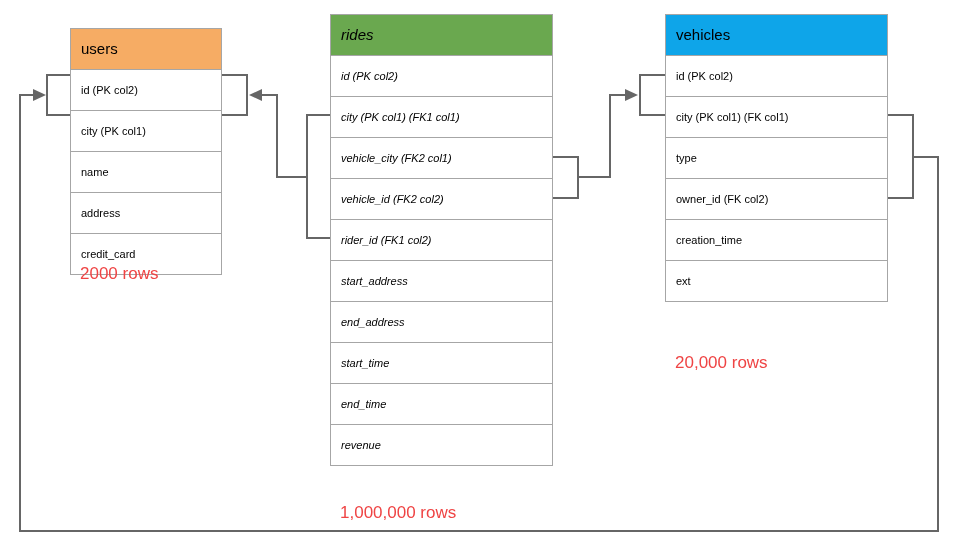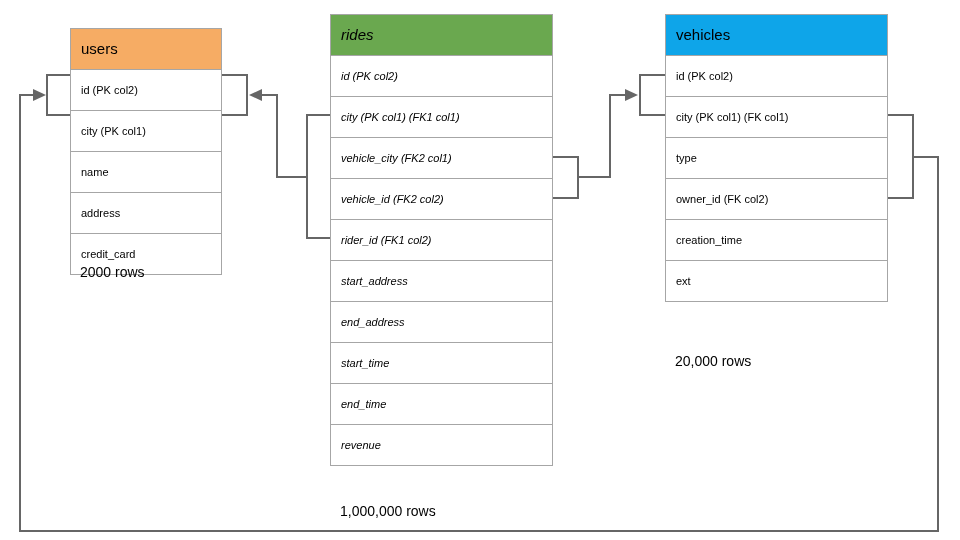--- a/index.html
+++ b/index.html
@@ -54,22 +54,22 @@
     line-height: 41px;
     padding-left: 10px;
     font-size: 11px;
     border-top: 1px solid var(--border-color);
     background: #ffffff;
     white-space: nowrap;
     overflow: hidden;
   }
   .row-count {
     position: absolute;
-    font-size: 14px;
-    color: #000000;
+    font-size: 17px;
+    color: #ef4444;
     white-space: nowrap;
   }
   #table-users    { left: 70px;  top: 14px; width: 152px; margin-top: 14px; }
   #table-rides    { left: 330px; top: 14px; width: 223px; font-style: italic; }
   #table-vehicles { left: 665px; top: 14px; width: 223px; }
   #rowcount-users    { left: 80px;  top: 264px; }
   #rowcount-rides    { left: 340px; top: 478px; margin-top: 25px; }
   #rowcount-vehicles { left: 675px; top: 353px; }
 </style>
 </head>

